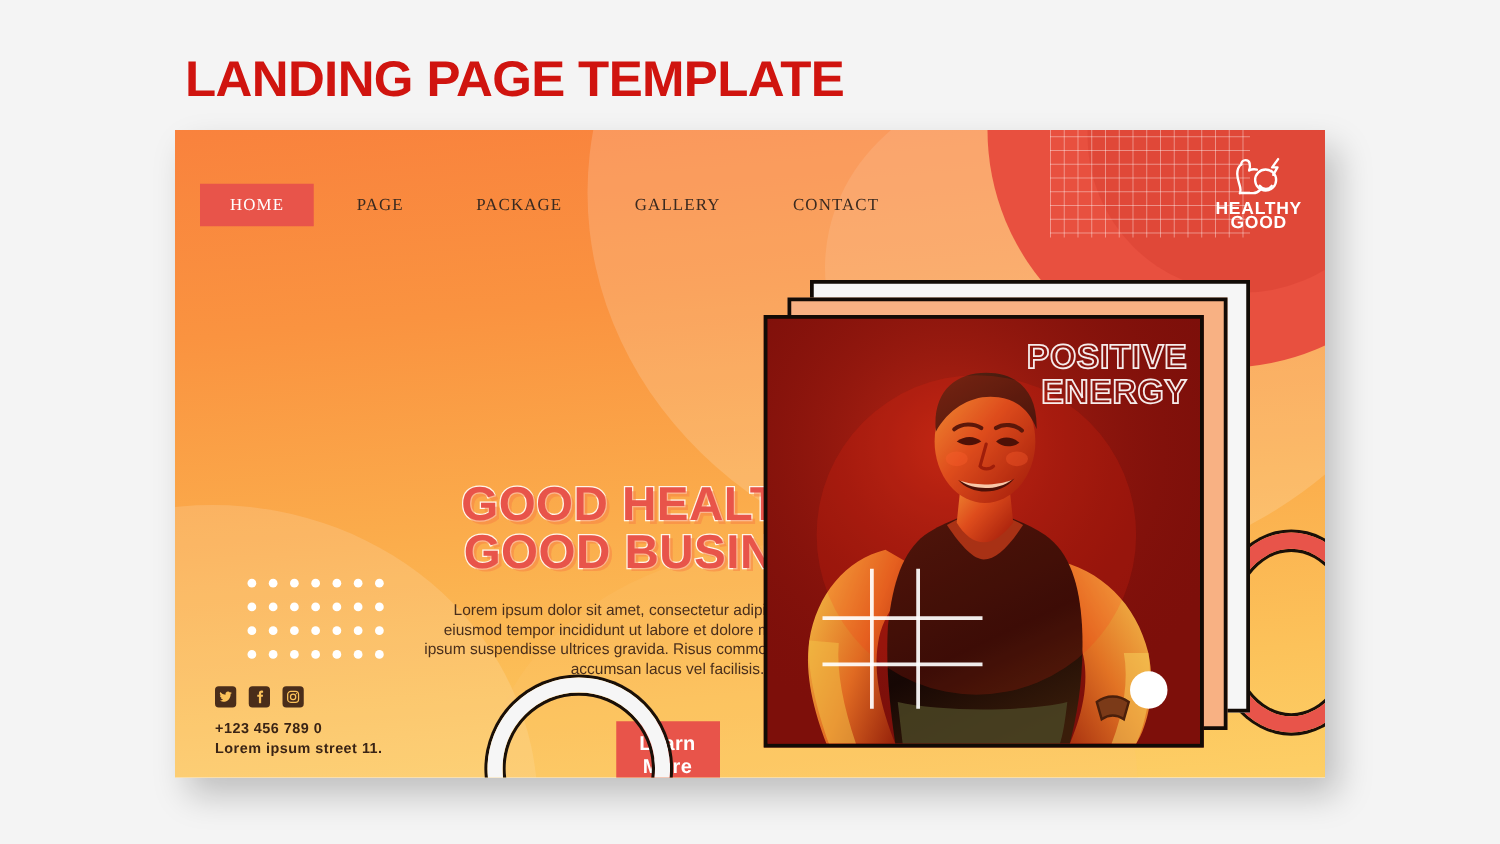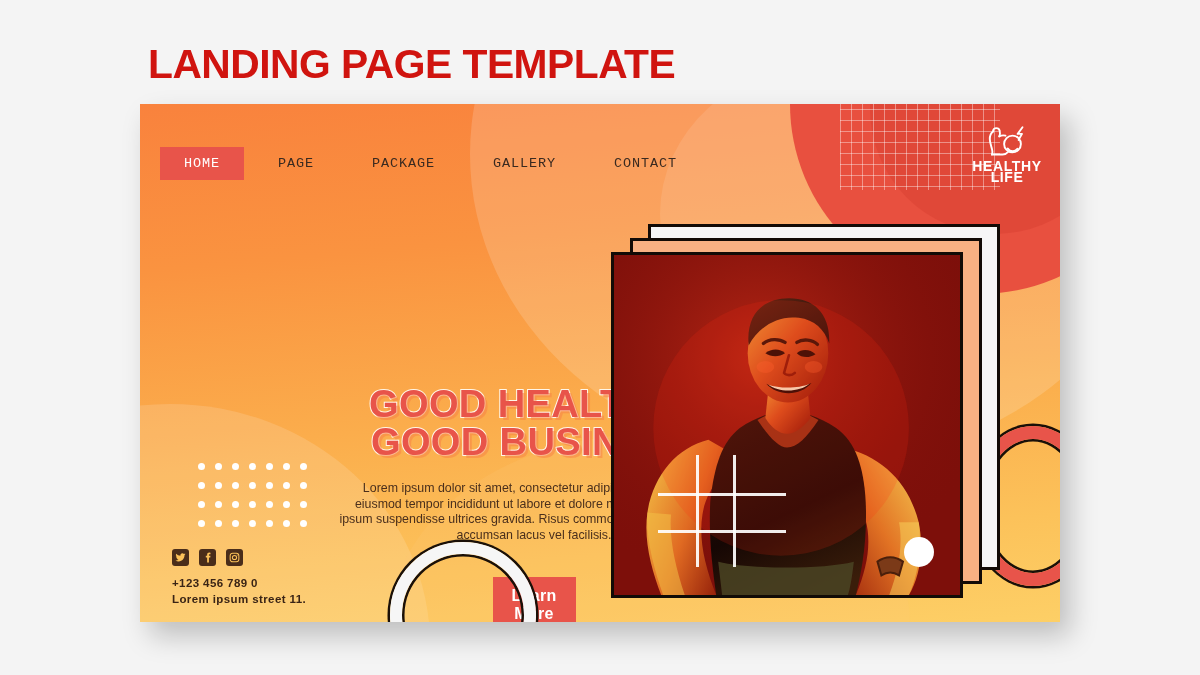--- a/index.html
+++ b/index.html
@@ -78,21 +78,21 @@
   }
 
   
   .nav{
     position:absolute; left:44px; top:43px;
     display:flex; align-items:center;
   }
   .nav-item{
     font-size:13.5px; letter-spacing:.9px; color:#3a2a20;
     padding:0 0; margin-right:58px; white-space:nowrap;
-    font-family:Liberation Mono, monospace;
+    font-family:Liberation Serif, serif;
   }
   .nav-item:last-child{ margin-right:0; }
   .nav-item.active{
     background:#e8544a; color:#fff;
     padding:9px 24px; margin-left:-24px; margin-right:34px;
   }
 
   
   .hero{ position:absolute; left:198px; top:281px; width:392px; }
   .headline{
@@ -224,21 +224,21 @@
         <path d="M7 7.5c0-2 1.6-3.4 3.3-3.4 1.9 0 3.1 1.3 3.4 2.6.5 2.2.2 4.3-.4 5.6"></path>
         <path d="M7 7.5c-2 1.6-3.2 4.4-3.2 7.6 0 5.2 2.6 9.1 2.6 12.6 0 1.6-.5 2.8-.5 2.8"></path>
         <path d="M6 30.5h10.5c3 0 4.6-1.4 5.6-2.6"></path>
         <path d="M13.3 12.3c2-.9 4.3-1.1 6.2-.6"></path>
         <circle cx="26.5" cy="20" r="8.4"></circle>
         <path d="M21.8 24.6c1.3 1.9 3.2 2.6 4.9 2.6 1.8 0 3.5-.8 4.7-2.5"></path>
         <path d="M36.5 3.3l-4.8 6.6h4.3l-3.4 6"></path>
       </svg>
       <div class="logo-text">
         <div>HEALTHY</div>
-        <div>LIFE</div>
+        <div>GOOD</div>
       </div>
     </div>
 
     <nav class="nav">
       <div class="nav-item active">HOME</div>
       <div class="nav-item">PAGE</div>
       <div class="nav-item">PACKAGE</div>
       <div class="nav-item">GALLERY</div>
       <div class="nav-item">CONTACT</div>
     </nav>
@@ -388,20 +388,24 @@
         <path d="M157 132 C168 140 188 140 199 131 C188 136 168 136 157 132 Z" fill="#f7e8c8"></path>
 
         <ellipse cx="154" cy="114" rx="9" ry="6" fill="#ff6a33" opacity="0.35"></ellipse>
         <ellipse cx="203" cy="114" rx="9" ry="6" fill="#ff6a33" opacity="0.35"></ellipse>
 
         <path d="M268 312 C276 306 286 306 294 312 L290 326 C284 322 278 322 272 326 Z" fill="#7b3a18" stroke="#4a1f0b" stroke-width="2"></path>
 
         <circle cx="170" cy="176" r="130" fill="#ff2a12" opacity="0.17"></circle>
       </svg>
 
+      <div class="caption">
+        <span>POSITIVE</span>
+        <span>ENERGY</span>
+      </div>
 
       <div class="photo-grid">
         <i style="left:0;top:38px;width:128px;height:3px;"></i>
         <i style="left:0;top:75px;width:128px;height:3px;"></i>
         <i style="left:38px;top:0;width:3px;height:112px;"></i>
         <i style="left:75px;top:0;width:3px;height:112px;"></i>
       </div>
 
       <div class="white-dot"></div>
     </div>

